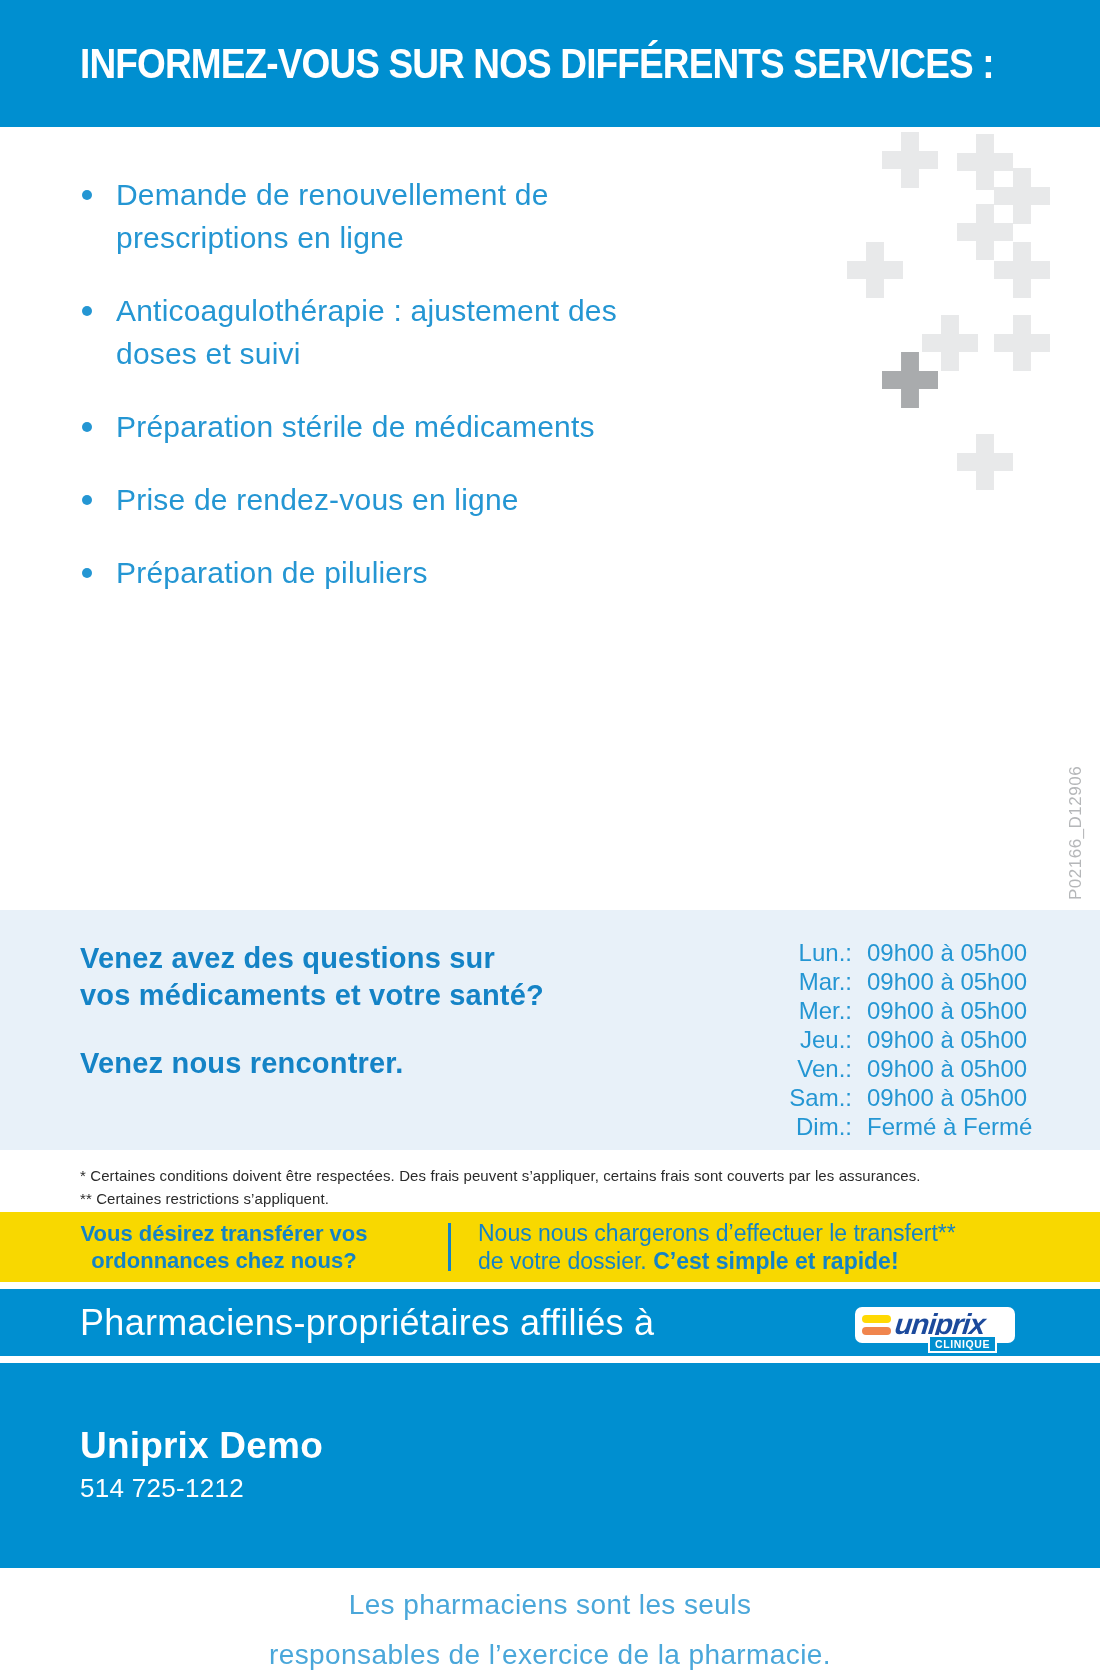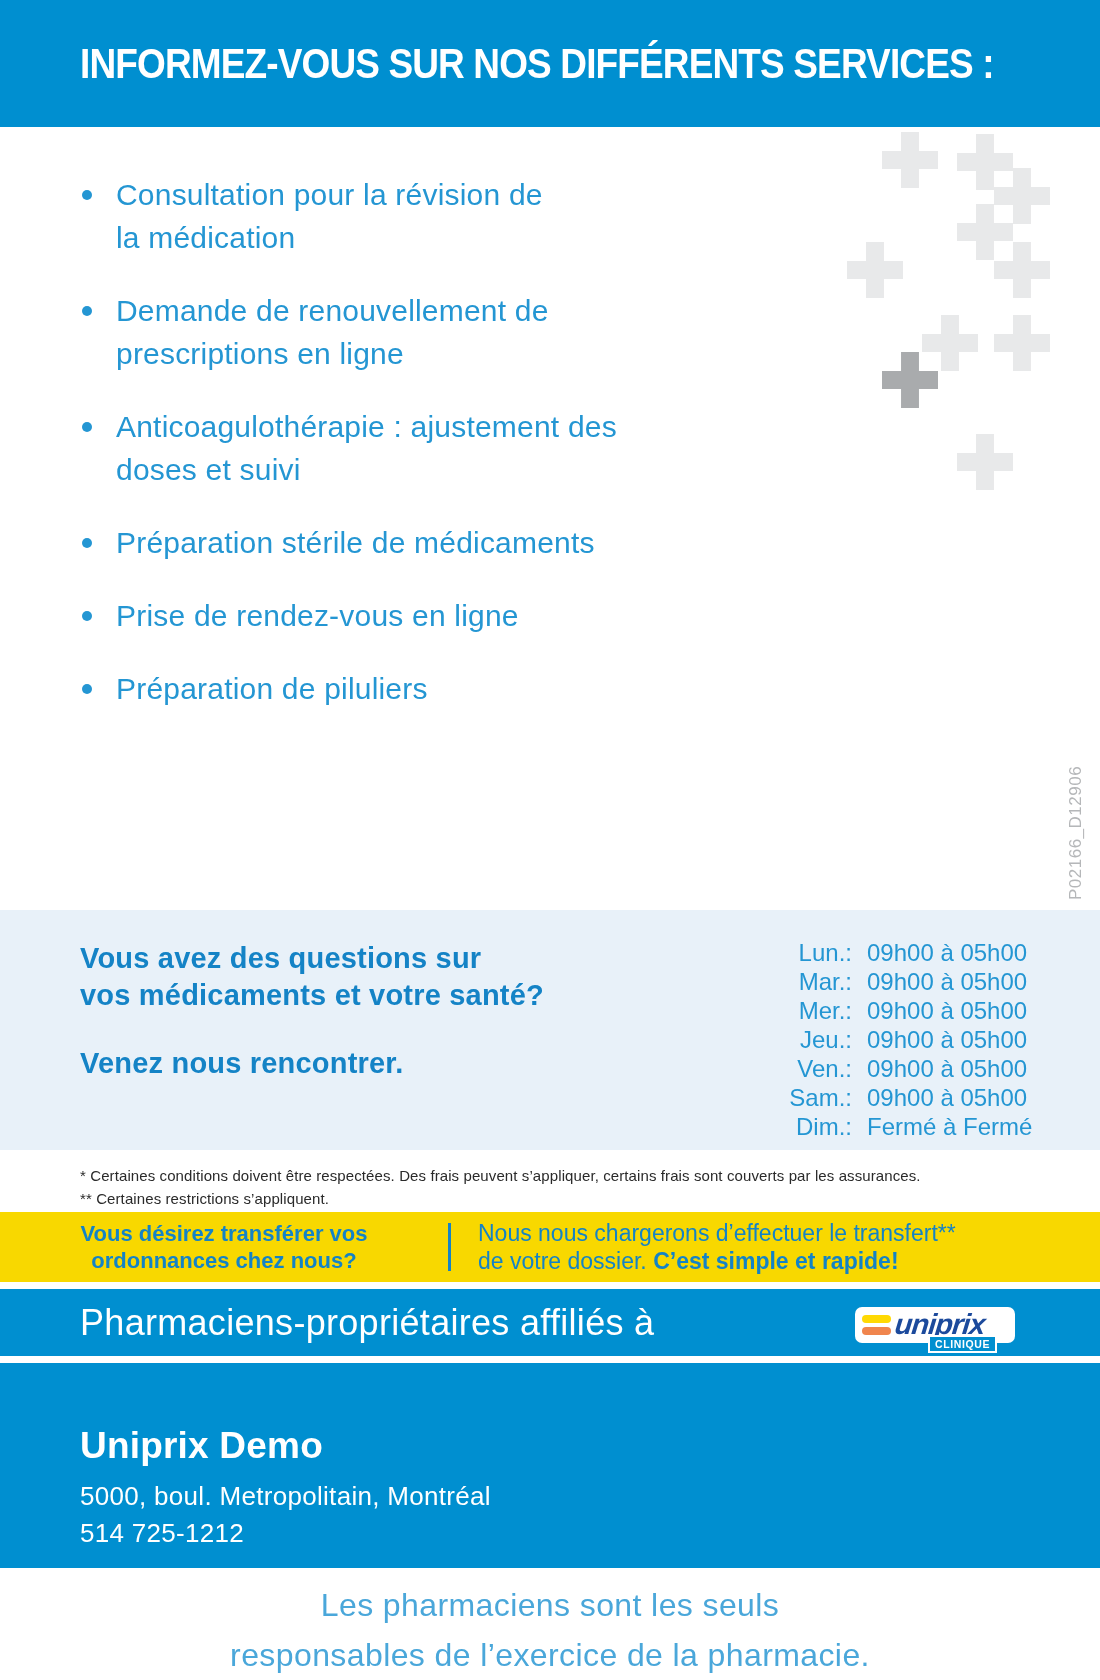--- a/index.html
+++ b/index.html
@@ -100,35 +100,33 @@
   }
 
   
   .store{height:205px;background:var(--brand-blue);color:#fff;padding:62px 0 0 80px;}
   .store .name{font-size:37px;font-weight:700;letter-spacing:0.2px;}
   .store .addr{font-size:26px;font-weight:400;margin-top:14px;letter-spacing:0.3px;}
   .store .phone{font-size:26px;font-weight:400;margin-top:6px;letter-spacing:0.3px;}
 
   
   .footer{height:112px;background:#fff;text-align:center;color:var(--footer-blue);padding-top:12px;}
-  .footer div{font-size:32px;line-height:50px;font-weight:400;letter-spacing:0.4px;}
+  .footer div{font-size:28px;line-height:50px;font-weight:400;letter-spacing:0.4px;}
 </style>
 </head>
 <body>
 
 <div class="page">
 
   <div class="header">
     <h1>INFORMEZ-VOUS SUR NOS DIFFÉRENTS SERVICES :</h1>
   </div>
 
   <div class="services">
     <ul>
-      <li>Consultation pour la révision de
-la médication</li>
       <li>Demande de renouvellement de
 prescriptions en ligne</li>
       <li>Anticoagulothérapie : ajustement des
 doses et suivi</li>
       <li>Préparation stérile de médicaments</li>
       <li>Prise de rendez-vous en ligne</li>
       <li>Préparation de piluliers</li>
     </ul>
 
     <div class="plus p1"></div>
@@ -140,21 +138,21 @@
     <div class="plus p7"></div>
     <div class="plus p8"></div>
     <div class="plus dark p9"></div>
     <div class="plus p10"></div>
 
     <div class="side-code">P02166_D12906</div>
   </div>
 
   <div class="band">
     <div class="questions">
-      <div class="q">Vous avez des questions sur</div>
+      <div class="q">Venez avez des questions sur</div>
       <div class="q">vos médicaments et votre santé?</div>
       <div class="cta">Venez nous rencontrer.</div>
     </div>
     <div class="hours">
       <div class="row">
         <span class="day">Lun.:</span>
         <span class="time">09h00 à 05h00</span>
       </div>
       <div class="row">
         <span class="day">Mar.:</span>
@@ -211,21 +209,20 @@
       </div>
       <div class="word">uniprix</div>
       <div class="clinique">CLINIQUE</div>
     </div>
   </div>
 
   <div class="gap"></div>
 
   <div class="store">
     <div class="name">Uniprix Demo</div>
-    <div class="addr">5000, boul. Metropolitain, Montréal</div>
     <div class="phone">514 725-1212</div>
   </div>
 
   <div class="footer">
     <div>Les pharmaciens sont les seuls</div>
     <div>responsables de l’exercice de la pharmacie.</div>
   </div>
 
 </div>
 

